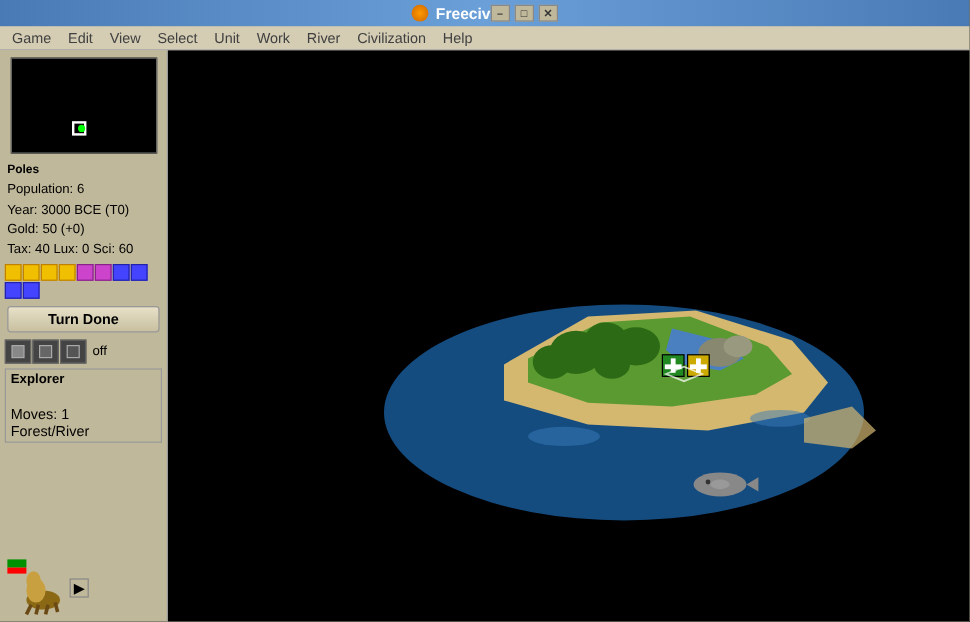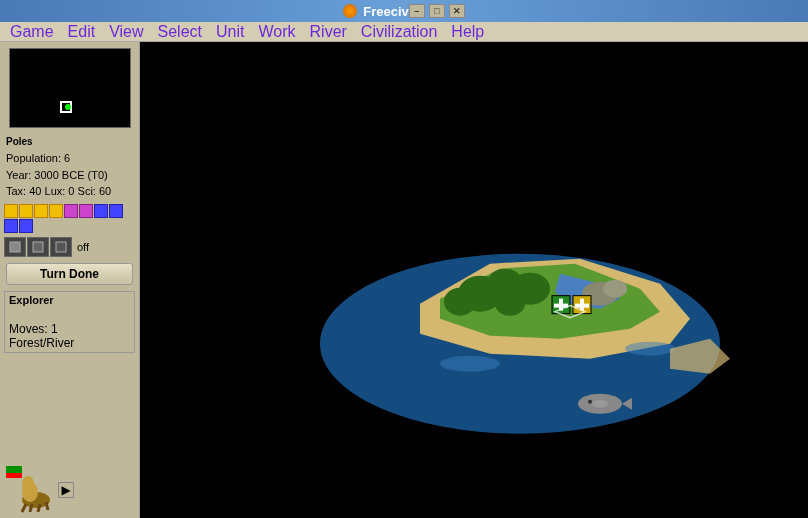--- a/index.html
+++ b/index.html
@@ -58,22 +58,22 @@
       height: 20px;
       display: flex;
       align-items: center;
       padding: 0 4px;
       border-bottom: 1px solid #aaa;
       gap: 2px;
     }
     .menu-item {
       padding: 1px 6px;
       cursor: pointer;
-      font-size: 16px;
-      color: #6d28d9;
+      font-size: 12px;
+      color: #404040;
     }
 
     
     #main {
       display: flex;
       height: calc(518px - 22px - 20px);
     }
 
     
     #left-panel {
@@ -275,57 +275,58 @@
 
     <div id="minimap">
       <div class="map-dot"></div>
       <div class="green-dot"></div>
     </div>
 
     <div id="info-panel">
       <div class="section-title">Poles</div>
       <div>Population: 6</div>
       <div>Year: 3000 BCE (T0)</div>
+      <div>Gold: 50 (+0)</div>
       <div>Tax: 40 Lux: 0 Sci: 60</div>
     </div>
 
     <div id="resource-icons">
       <span class="res-icon icon-gold"></span>
       <span class="res-icon icon-gold"></span>
       <span class="res-icon icon-gold"></span>
       <span class="res-icon icon-gold"></span>
       <span class="res-icon icon-lux"></span>
       <span class="res-icon icon-lux"></span>
       <span class="res-icon icon-sci"></span>
       <span class="res-icon icon-sci"></span>
       <span class="res-icon icon-sci"></span>
       <span class="res-icon icon-sci"></span>
     </div>
+
+    <div id="turn-done-btn">Turn Done</div>
 
     <div id="unit-icons">
       <div class="unit-icon-box">
         <svg width="16" height="14">
           <rect x="3" y="2" width="10" height="10" fill="#888" stroke="#aaa" stroke-width="1"></rect>
         </svg>
       </div>
       <div class="unit-icon-box">
         <svg width="16" height="14">
           <rect x="3" y="2" width="10" height="10" fill="#666" stroke="#aaa" stroke-width="1"></rect>
         </svg>
       </div>
       <div class="unit-icon-box">
         <svg width="16" height="14">
           <rect x="3" y="2" width="10" height="10" fill="#555" stroke="#aaa" stroke-width="1"></rect>
         </svg>
       </div>
       <span class="off-label">off</span>
     </div>
 
-    <div id="turn-done-btn">Turn Done</div>
-
     <div id="explorer-panel">
       <div class="explorer-title">Explorer</div>
       <div>Moves: 1</div>
       <div>Forest/River</div>
     </div>
 
     <div id="unit-display">
       <div class="unit-sprite">
 
         <svg width="48" height="48">

